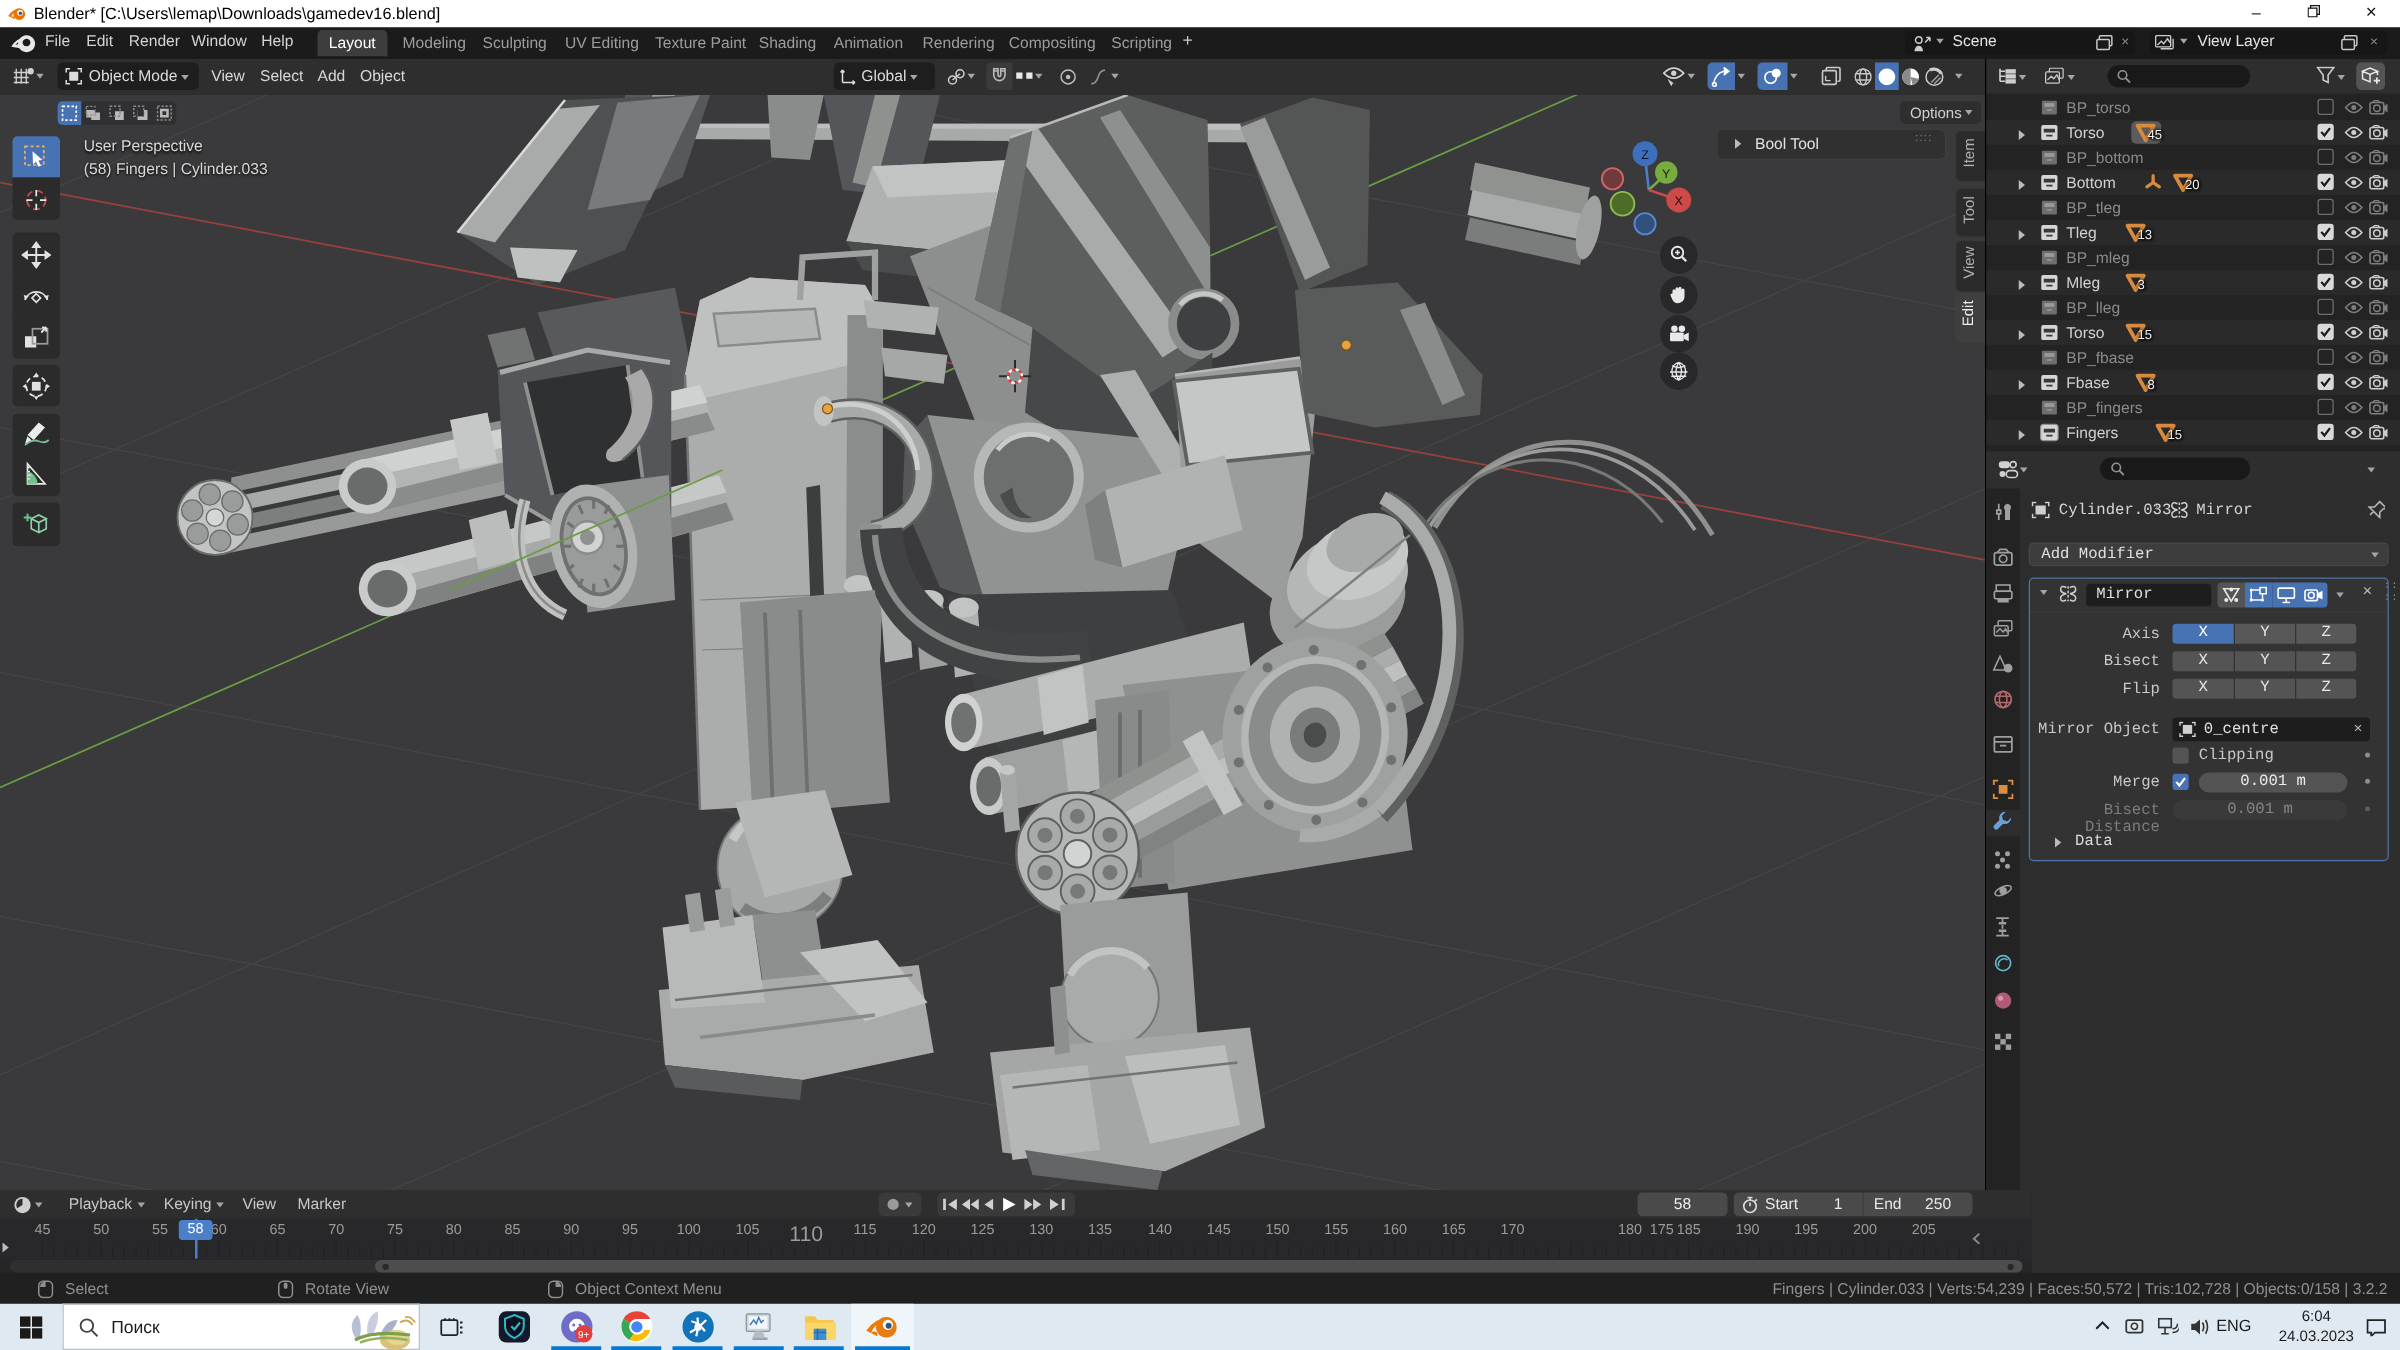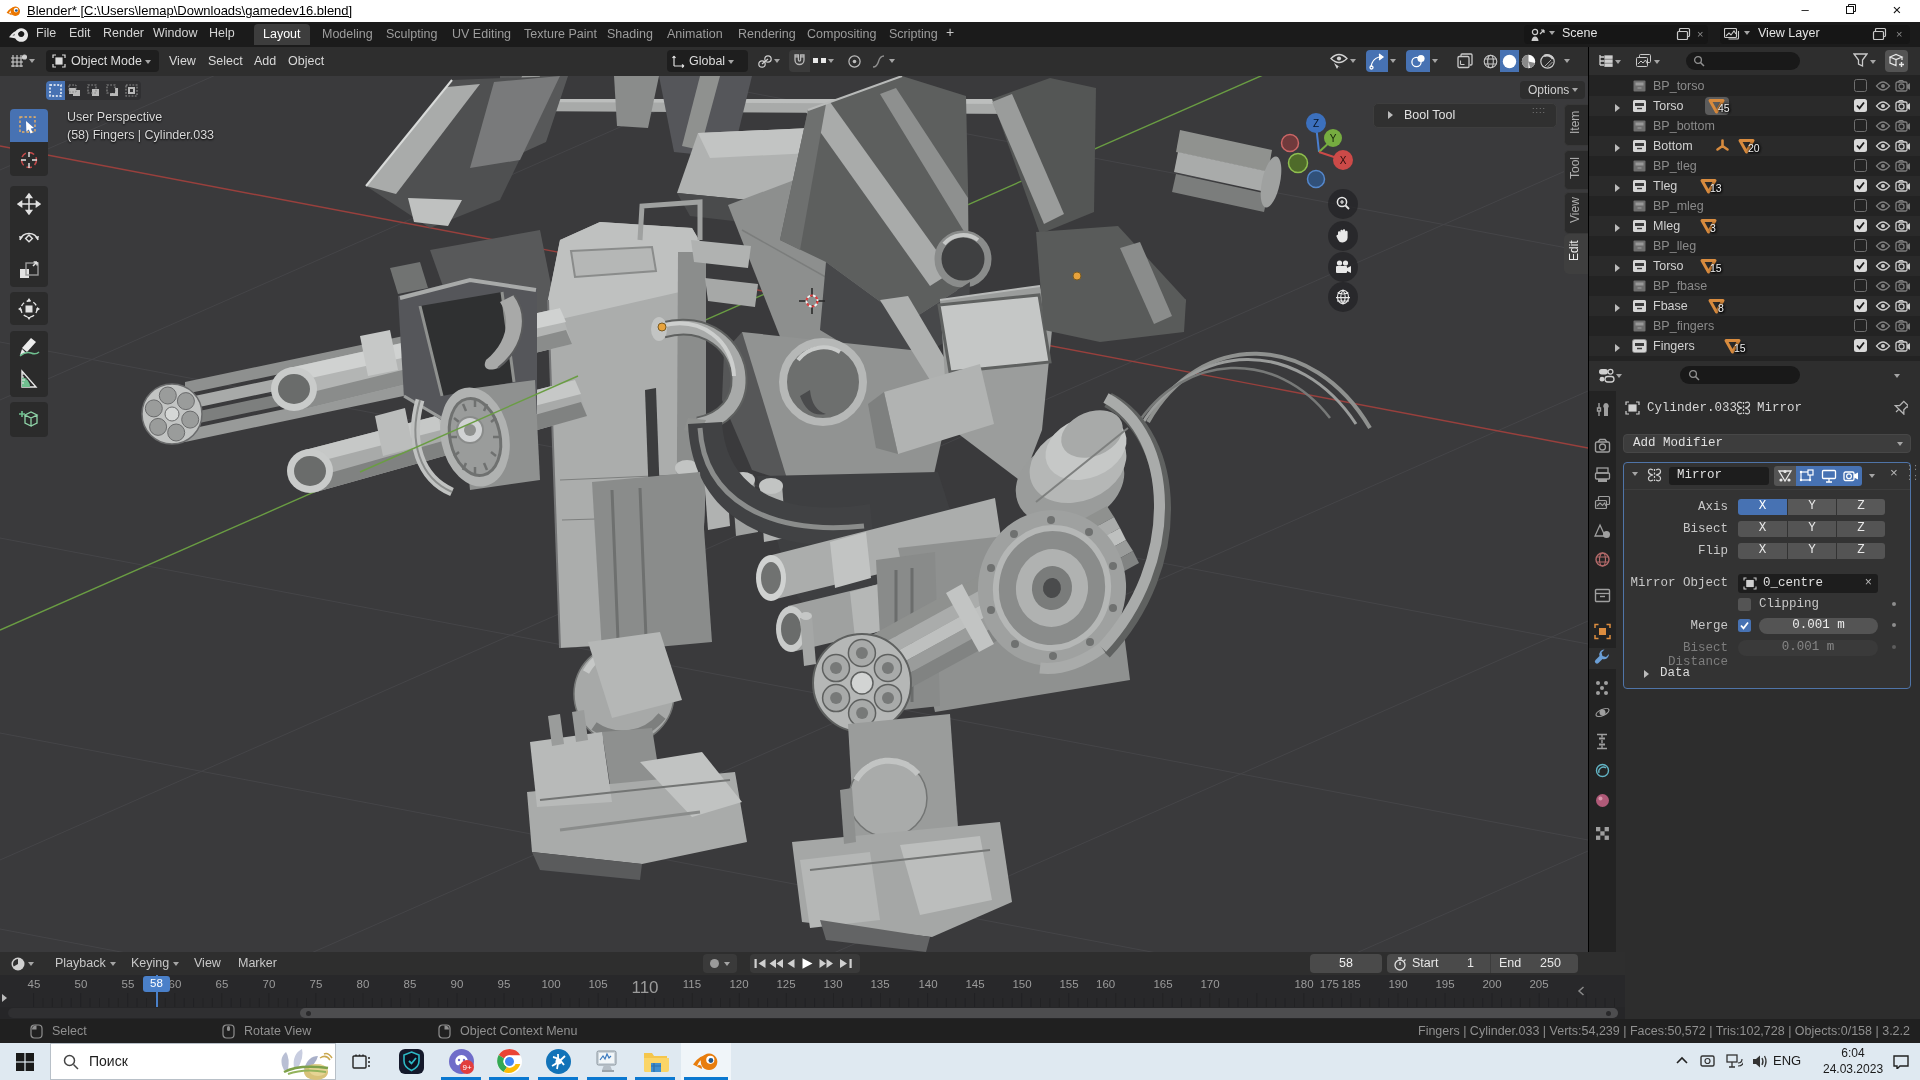--- a/index.html
+++ b/index.html
@@ -3,21 +3,21 @@
 <meta charset="utf-8">
 <style>
   * { margin:0; padding:0; box-sizing:border-box; }
   html,body { width:1920px; height:1080px; overflow:hidden; background:#000; }
   body { font-family:"Liberation Sans", sans-serif; position:relative; }
   .abs { position:absolute; }
   .dd { position:absolute; width:0; height:0; border-left:3.5px solid transparent; border-right:3.5px solid transparent; border-top:4.5px solid #a5a5a5; }
   .rt { position:absolute; width:0; height:0; border-top:4px solid transparent; border-bottom:4px solid transparent; border-left:5px solid #bbb; }
   
   #titlebar { left:0; top:0; width:1920px; height:22px; background:#ffffff; color:#000; font-size:13px; }
-  #titlebar .ttext { position:absolute; left:27px; top:3px;text-decoration:underline; }
+  #titlebar .ttext { position:absolute; left:27px; top:3px; }
   .winbtn { position:absolute; top:0; width:46px; height:22px; text-align:center; line-height:20px; color:#111; font-size:13px; }
   
   #menubar { left:0; top:22px; width:1920px; height:25px; background:#1b1b1b; color:#d4d4d4; font-size:12.5px; }
   .menu-item { position:absolute; top:4px; }
   .tab { position:absolute; top:2px; height:21px; line-height:21px; padding:0 9px; color:#9d9d9d; border-radius:4px 4px 0 0; }
   .tab.active { background:#3d3d3d; color:#fff; }
   
   #vheader { left:0; top:47px; width:1588px; height:29px; background:#2e2e2e; color:#d8d8d8; font-size:12.5px; }
   #vheader .lbl { position:absolute; top:7px; }
   .pill { position:absolute; background:#1e1e1e; border-radius:4px; color:#dcdcdc; }
@@ -1125,21 +1125,21 @@
       <span class="abs" style="left:0;top:59px;width:104px;text-align:right">Bisect</span>
       <div class="abs" style="left:114px;top:58px;width:49px;height:16px;background:#545454;border-radius:3px 0 0 3px;text-align:center;color:#e8e8e8"><span style="position:relative;top:0px">X</span></div>
       <div class="abs" style="left:164px;top:58px;width:48px;height:16px;background:#545454;text-align:center;color:#e8e8e8"><span style="position:relative;top:0px">Y</span></div>
       <div class="abs" style="left:213px;top:58px;width:48px;height:16px;background:#545454;border-radius:0 3px 3px 0;text-align:center;color:#e8e8e8"><span style="position:relative;top:0px">Z</span></div>
       <span class="abs" style="left:0;top:81px;width:104px;text-align:right">Flip</span>
       <div class="abs" style="left:114px;top:80px;width:49px;height:16px;background:#545454;border-radius:3px 0 0 3px;text-align:center;color:#e8e8e8"><span style="position:relative;top:0px">X</span></div>
       <div class="abs" style="left:164px;top:80px;width:48px;height:16px;background:#545454;text-align:center;color:#e8e8e8"><span style="position:relative;top:0px">Y</span></div>
       <div class="abs" style="left:213px;top:80px;width:48px;height:16px;background:#545454;border-radius:0 3px 3px 0;text-align:center;color:#e8e8e8"><span style="position:relative;top:0px">Z</span></div>
 
       <span class="abs" style="left:0;top:113px;width:104px;text-align:right">Mirror Object</span>
-      <div class="abs" style="left:114px;top:111px;width:140px;height:19px;background:#1d1d1d;border-radius:3px">
+      <div class="abs" style="left:114px;top:111px;width:158px;height:19px;background:#1d1d1d;border-radius:3px">
         <svg class="abs" style="left:5px;top:3px" width="14" height="13" viewBox="0 0 14 13">
           <g stroke="#cfcfcf" stroke-width="1.1" fill="none">
             <path d="M1 3.5 v-2.5 h2.5 M10.5 1 H13 v2.5 M13 9.5 V12 h-2.5 M3.5 12 H1 V9.5"></path>
             <rect x="3.8" y="3.5" width="6.4" height="6" fill="#cfcfcf"></rect>
           </g>
         </svg>
         <span class="abs" style="left:25px;top:2px;color:#e0e0e0">0_centre</span>
         <span class="abs" style="right:6px;top:2px;color:#bbb;font-size:12px">×</span>
       </div>
 
@@ -1392,21 +1392,21 @@
       <span class="abs" style="left:625px;top:3px;width:40px;text-align:center;color:#9b9b9b;font-size:17px">110</span>
       <span class="abs" style="left:672px;top:3px;width:40px;text-align:center;color:#9b9b9b;font-size:11.5px">115</span>
       <span class="abs" style="left:719px;top:3px;width:40px;text-align:center;color:#9b9b9b;font-size:11.5px">120</span>
       <span class="abs" style="left:766px;top:3px;width:40px;text-align:center;color:#9b9b9b;font-size:11.5px">125</span>
       <span class="abs" style="left:813px;top:3px;width:40px;text-align:center;color:#9b9b9b;font-size:11.5px">130</span>
       <span class="abs" style="left:860px;top:3px;width:40px;text-align:center;color:#9b9b9b;font-size:11.5px">135</span>
       <span class="abs" style="left:908px;top:3px;width:40px;text-align:center;color:#9b9b9b;font-size:11.5px">140</span>
       <span class="abs" style="left:955px;top:3px;width:40px;text-align:center;color:#9b9b9b;font-size:11.5px">145</span>
       <span class="abs" style="left:1002px;top:3px;width:40px;text-align:center;color:#9b9b9b;font-size:11.5px">150</span>
       <span class="abs" style="left:1049px;top:3px;width:40px;text-align:center;color:#9b9b9b;font-size:11.5px">155</span>
-      <span class="abs" style="left:1096px;top:3px;width:40px;color:#9b9b9b;font-size:11.5px">160</span>
+      <span class="abs" style="left:1096px;top:3px;width:40px;text-align:center;color:#9b9b9b;font-size:11.5px">160</span>
       <span class="abs" style="left:1143px;top:3px;width:40px;text-align:center;color:#9b9b9b;font-size:11.5px">165</span>
       <span class="abs" style="left:1190px;top:3px;width:40px;text-align:center;color:#9b9b9b;font-size:11.5px">170</span>
       <span class="abs" style="left:1299px;top:3px;width:40px;text-align:right;color:#9b9b9b;font-size:11.5px">175</span>
       <span class="abs" style="left:1284px;top:3px;width:40px;text-align:center;color:#9b9b9b;font-size:11.5px">180</span>
       <span class="abs" style="left:1331px;top:3px;width:40px;text-align:center;color:#9b9b9b;font-size:11.5px">185</span>
       <span class="abs" style="left:1378px;top:3px;width:40px;text-align:center;color:#9b9b9b;font-size:11.5px">190</span>
       <span class="abs" style="left:1425px;top:3px;width:40px;text-align:center;color:#9b9b9b;font-size:11.5px">195</span>
       <span class="abs" style="left:1472px;top:3px;width:40px;text-align:center;color:#9b9b9b;font-size:11.5px">200</span>
       <span class="abs" style="left:1519px;top:3px;width:40px;text-align:center;color:#9b9b9b;font-size:11.5px">205</span>
       <i class="rt" style="left:2px;top:19px"></i>

